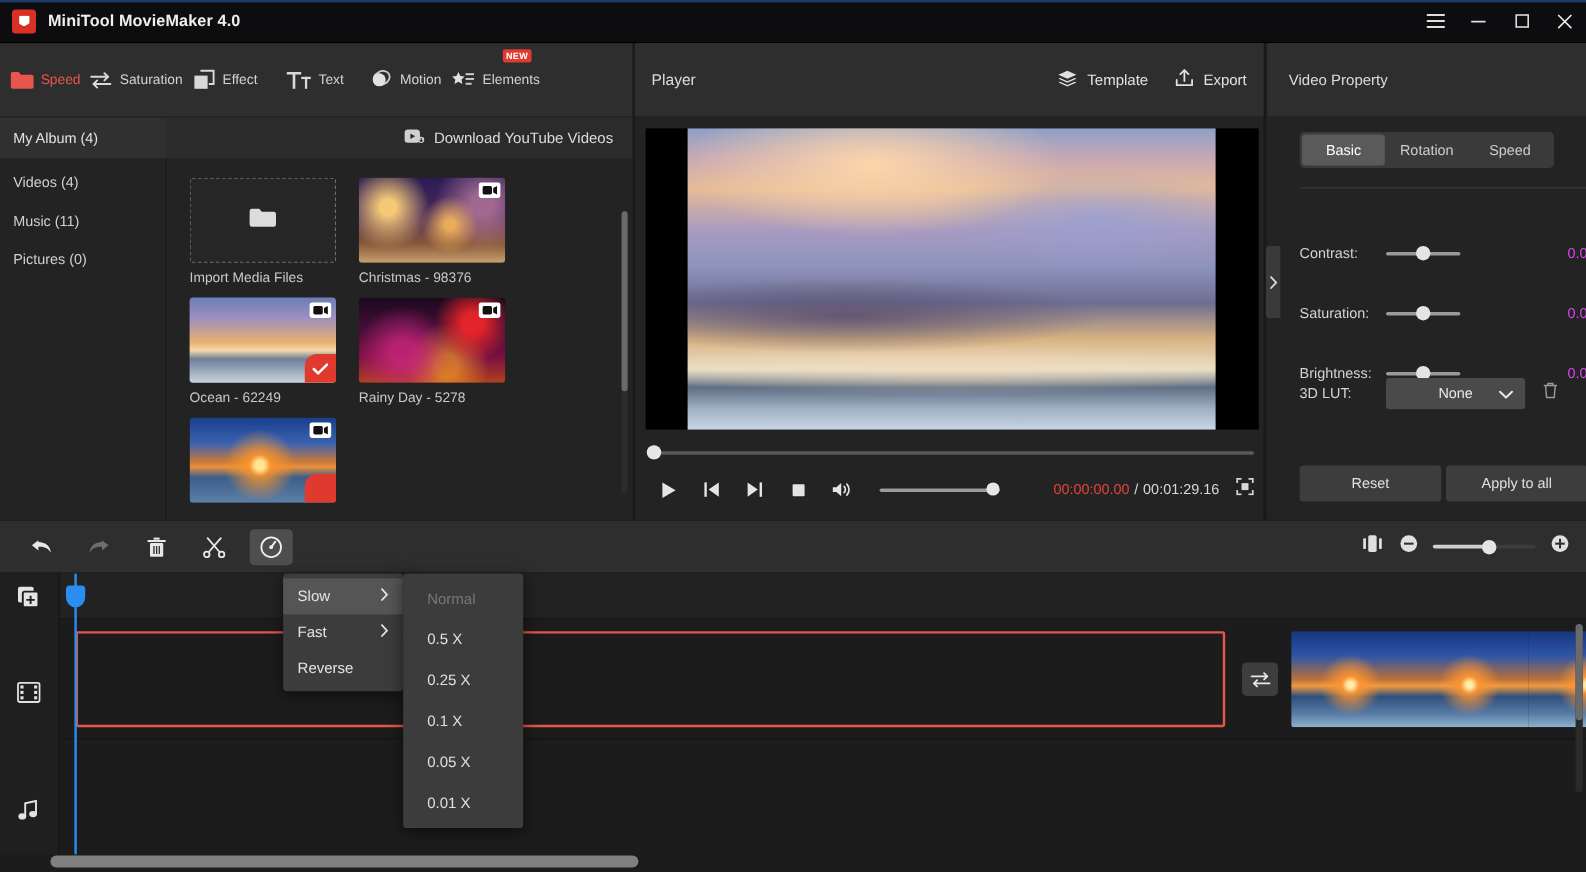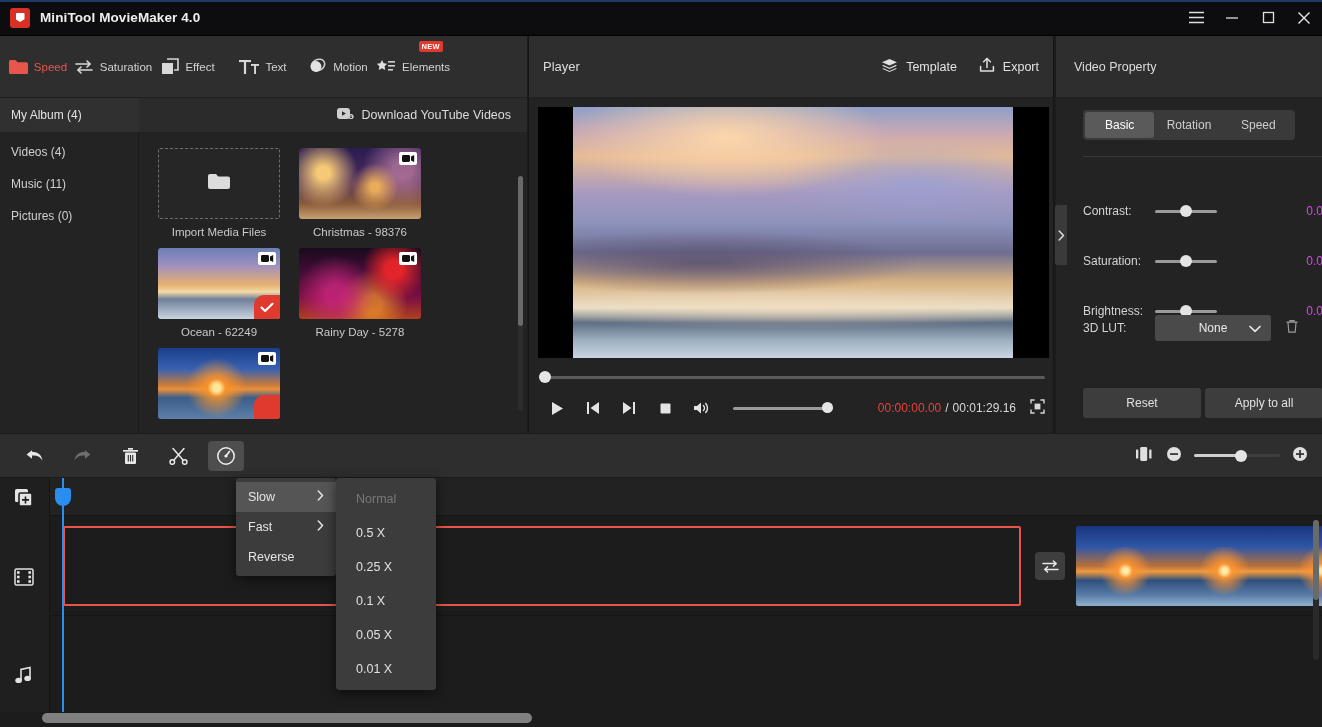--- a/index.html
+++ b/index.html
@@ -90,21 +90,21 @@
   }
   .vidbadge{
     position:absolute; top:4px; right:4px; width:18px;height:13px;border-radius:2px;
     background:#fff; display:flex;align-items:center;justify-content:center;
   }
   .checkmark{
     position:absolute; right:0; bottom:0; width:26px;height:24px;background:#e03a2f;
     border-top-left-radius:10px; display:flex;align-items:center;justify-content:center;
   }
   .mlabel{
-    text-align:center;font-size:11.5px;color:#c9c9c9;margin-top:7px;
+    text-align:left;font-size:11.5px;color:#c9c9c9;margin-top:7px;
     white-space:nowrap;overflow:hidden;text-overflow:ellipsis;
   }
   .media-scroll{
     position:absolute; right:4px; top:44px; width:5px; height:235px;
     background:#2c2c2c; border-radius:3px;
   }
   .media-scroll i{position:absolute;left:0;top:0;width:5px;height:150px;background:#6a6a6a;border-radius:3px;display:block;}
 
   
   .th-xmas{background:

